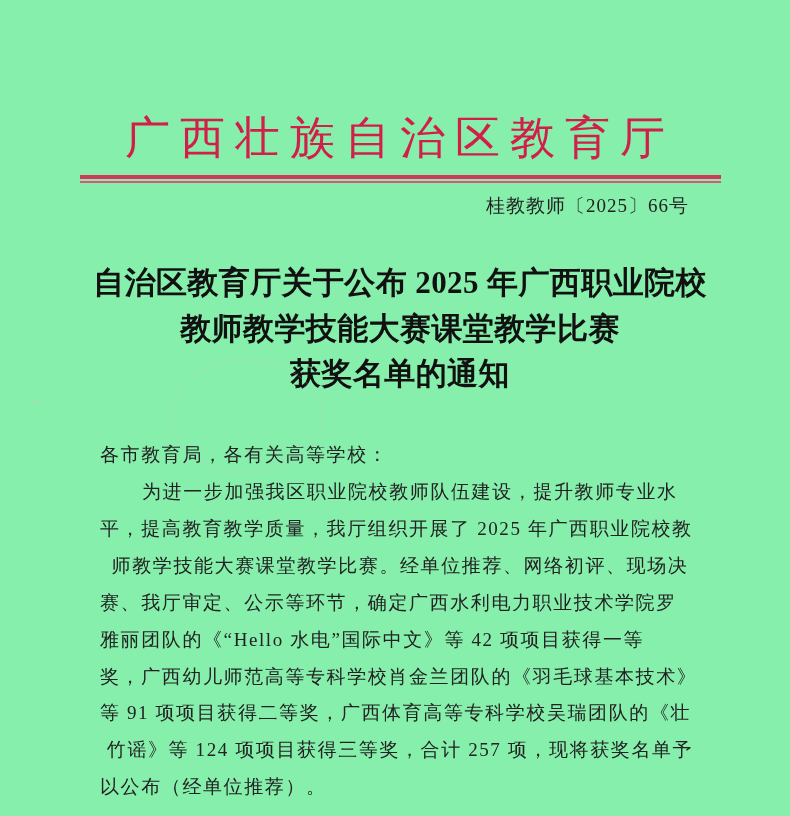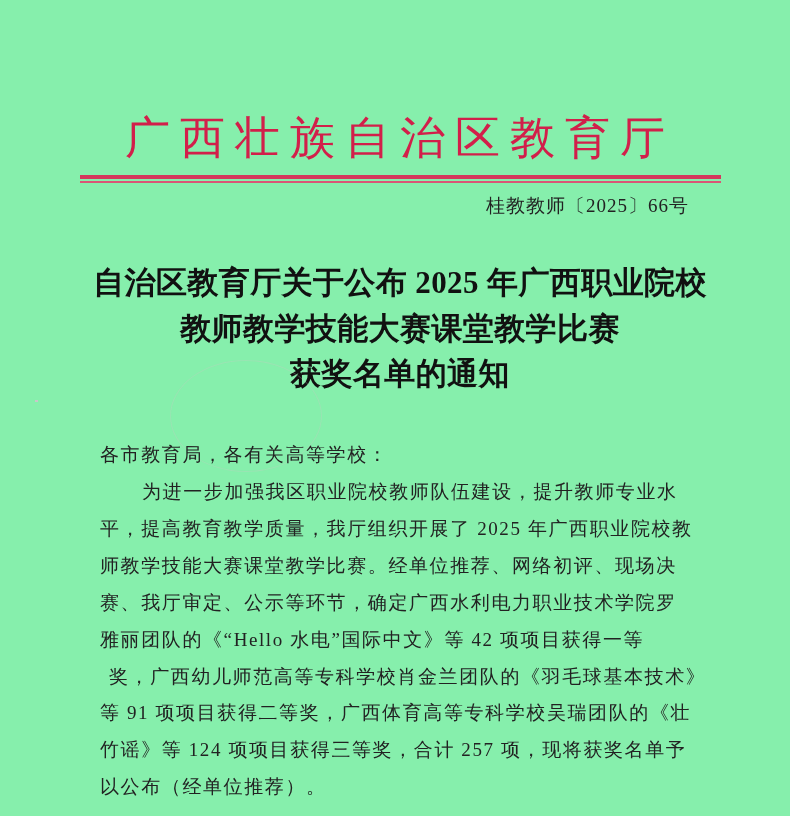--- a/index.html
+++ b/index.html
@@ -123,21 +123,21 @@
   <div class="title l2">教师教学技能大赛课堂教学比赛</div>
   <div class="title l3">获奖名单的通知</div>
 
   <div class="stamp-ghost"></div>
   <div class="speck"></div>
 
   <div class="body-line" style="top:442px;">各市教育局，各有关高等学校：</div>
 
   <div class="body-line indent" style="top:479px;">为进一步加强我区职业院校教师队伍建设，提升教师专业水</div>
   <div class="body-line" style="top:516px;">平，提高教育教学质量，我厅组织开展了 2025 年广西职业院校教</div>
-  <div class="body-line" style="top:553px;">师教学技能大赛课堂教学比赛。经单位推荐、网络初评、现场决</div>
+  <div class="body-line" style="top:553px;text-align:center;">师教学技能大赛课堂教学比赛。经单位推荐、网络初评、现场决</div>
   <div class="body-line" style="top:590px;">赛、我厅审定、公示等环节，确定广西水利电力职业技术学院罗</div>
   <div class="body-line" style="top:627px;">雅丽团队的《“Hello 水电”国际中文》等 42 项项目获得一等</div>
-  <div class="body-line" style="top:664px;margin-left:9px;">奖，广西幼儿师范高等专科学校肖金兰团队的《羽毛球基本技术》</div>
+  <div class="body-line" style="top:664px;">奖，广西幼儿师范高等专科学校肖金兰团队的《羽毛球基本技术》</div>
   <div class="body-line" style="top:700px;">等 91 项项目获得二等奖，广西体育高等专科学校吴瑞团队的《壮</div>
-  <div class="body-line" style="top:737px;">竹谣》等 124 项项目获得三等奖，合计 257 项，现将获奖名单予</div>
+  <div class="body-line" style="top:737px;text-align:center;">竹谣》等 124 项项目获得三等奖，合计 257 项，现将获奖名单予</div>
   <div class="body-line" style="top:774px;">以公布（经单位推荐）。</div>
 
 </div>
 
 </body></html>

